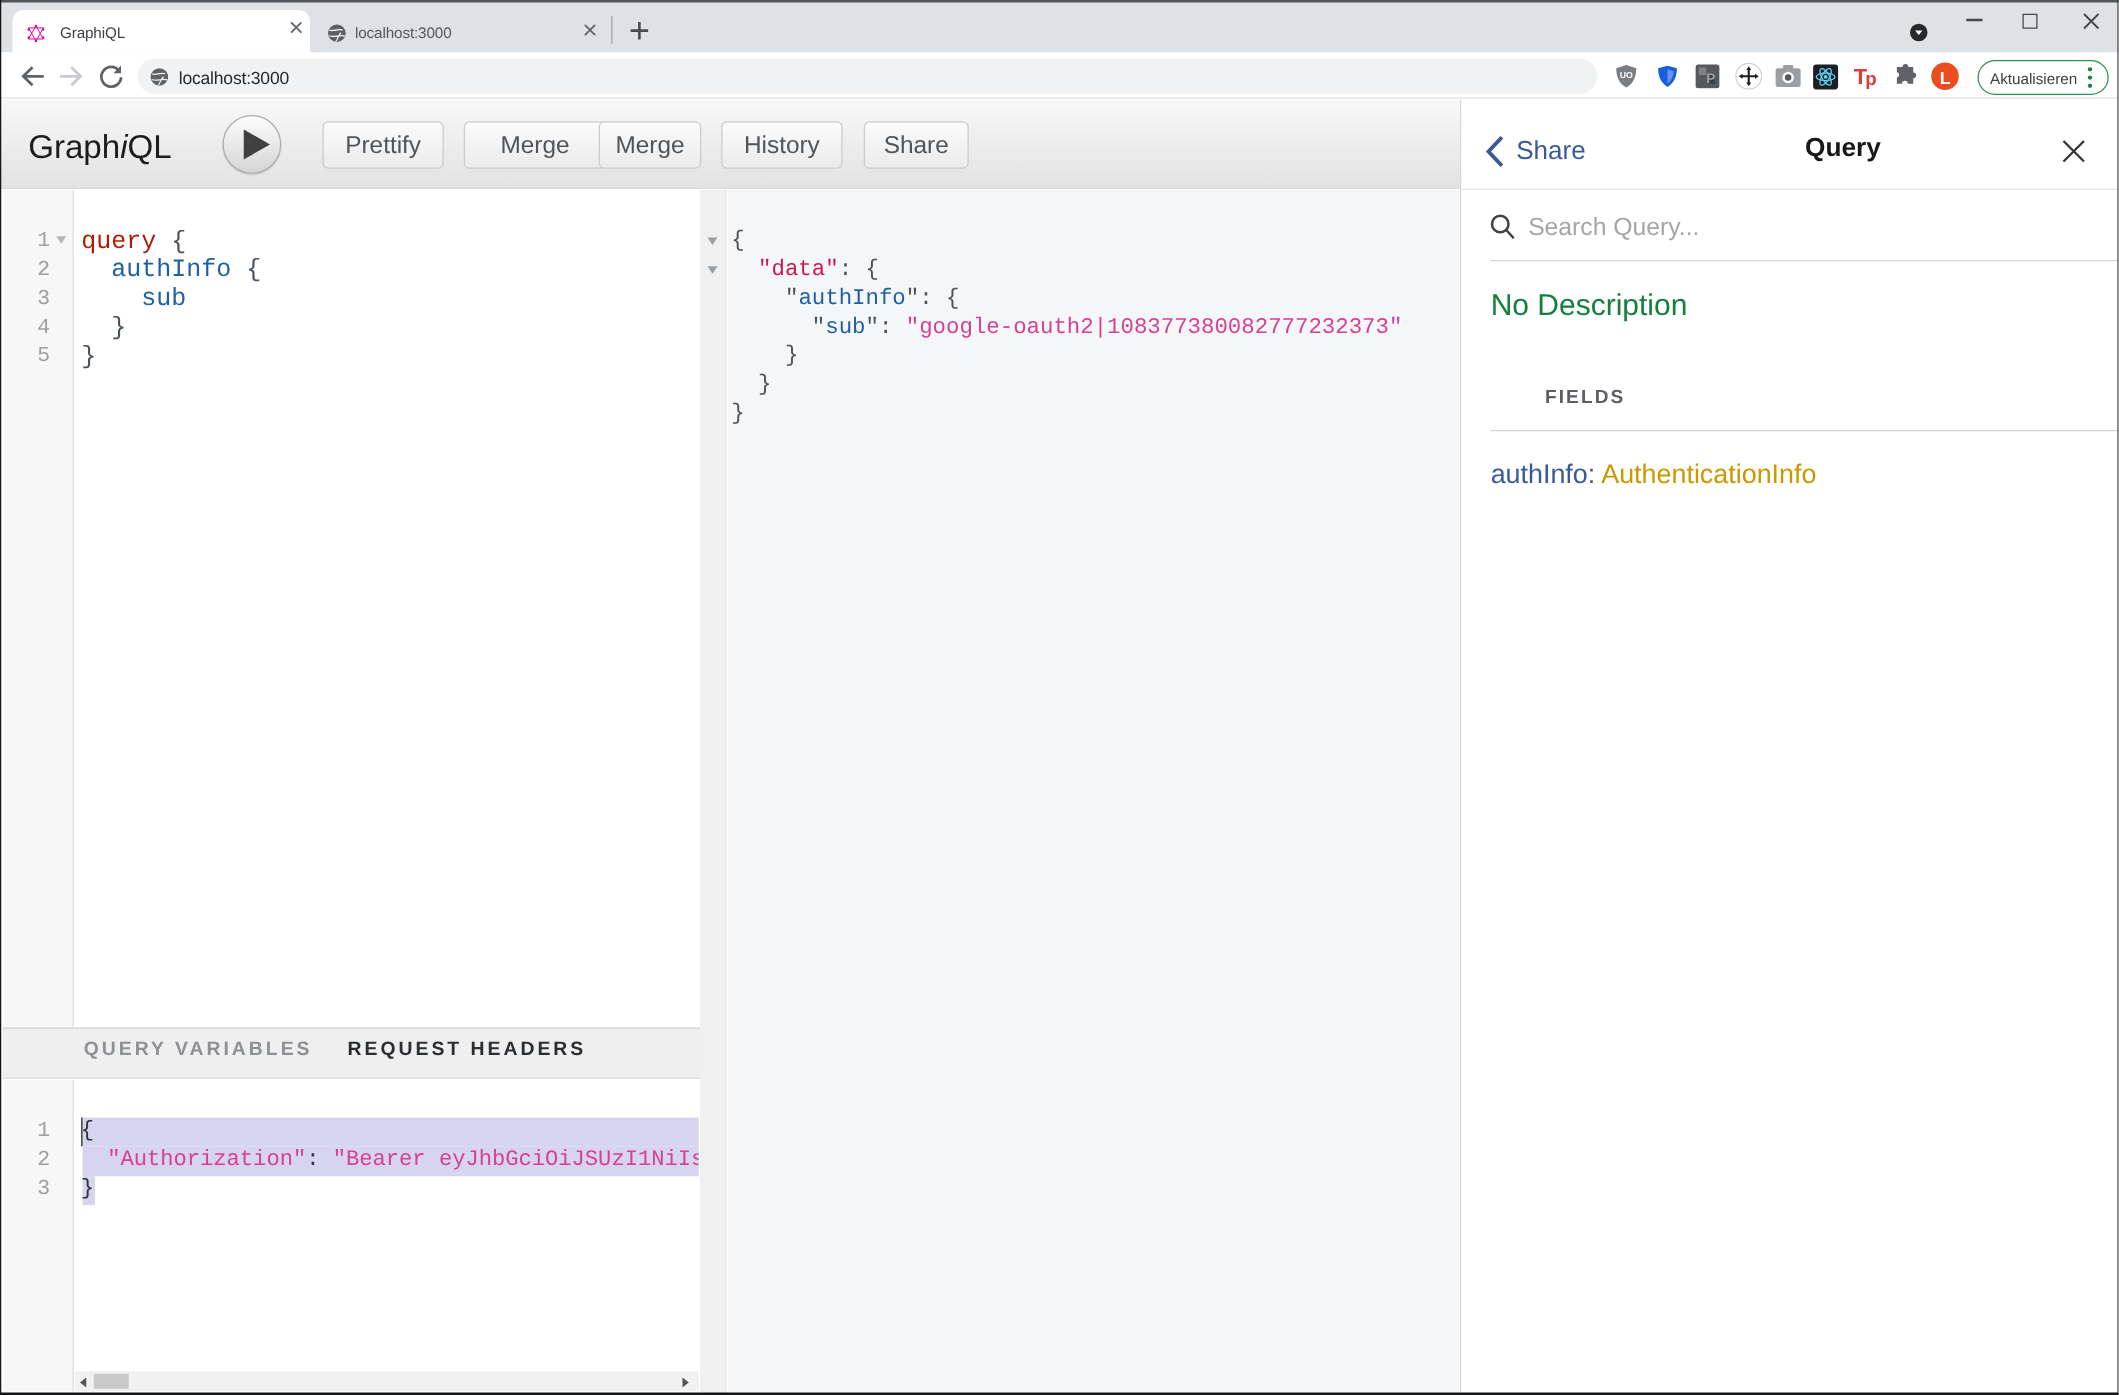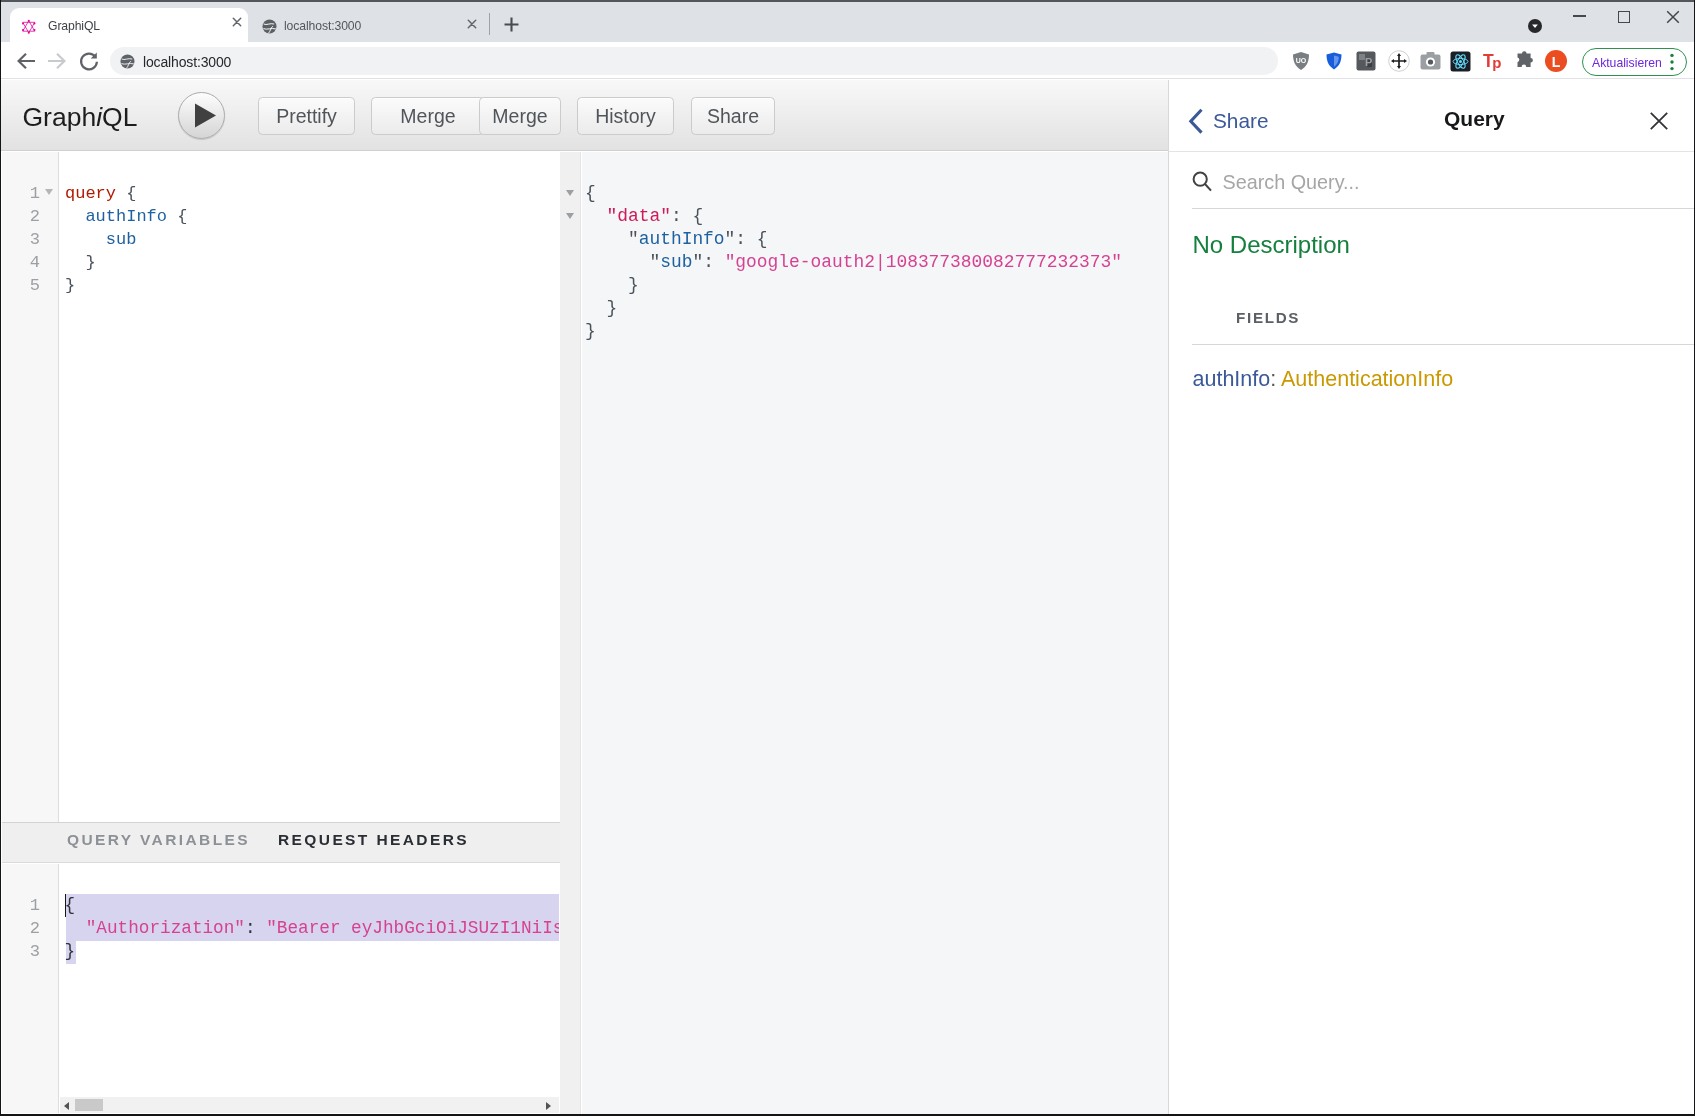--- a/index.html
+++ b/index.html
@@ -6,21 +6,21 @@
   html,body { width:1695px; height:1116px; overflow:hidden; }
   body { font-family:"Liberation Sans", sans-serif; }
   #w { position:relative; width:1695px; height:1116px; background:#fff; overflow:hidden; }
   .abs { position:absolute; }
   svg { display:block; }
   .tbtn { top:96.5px; height:38.5px; border-radius:4.5px; border:1px solid #cbcbcb;
           background:linear-gradient(#fbfbfb,#ebebeb); color:#50555a; font-size:19.5px;
           text-align:center; line-height:36.5px; box-shadow:0 1px 0 rgba(255,255,255,0.7) inset; }
   .lnum { position:absolute; left:2px; width:38px; text-align:right; color:#9c9fa3;
           font-family:"Liberation Mono", monospace; font-size:17.1px; line-height:23px; }
-  .cline { position:absolute; font-family:"Liberation Mono", monospace; font-size:17px;
+  .cline { position:absolute; font-family:"Liberation Mono", monospace; font-size:20px;
            line-height:23px; white-space:pre; }
   .kw { color:#B11A04; } .prop { color:#1F61A0; } .pun { color:#4a525a; }
   .rdef { color:#CE1A56; } .str { color:#D64292; } .hstr { color:#D6428F; } .hpun { color:#2e343a; }
   .rline { font-size:17.9px !important; }
   .hline { font-size:17.7px !important; }
   .fold { position:absolute; width:0; height:0; border-left:4.5px solid transparent;
           border-right:4.5px solid transparent; }
 </style>
 </head>
 <body>
@@ -137,21 +137,21 @@
   <div class="abs" style="left:1483px;top:51px;width:22px;height:22px;font-size:17.5px;font-weight:bold;letter-spacing:-1.5px;color:#e13c38;">T<span style="font-size:15px;position:relative;top:1px;">p</span></div>
 
   <svg class="abs" style="left:1514px;top:51px;" width="21" height="21" viewBox="0 0 21 21">
     <path d="M8,2.5 a2.3,2.3 0 0 1 4.6,0 h4 v4.4 a2.3,2.3 0 0 1 0,4.6 v4.4 h-4.4 a2.3,2.3 0 0 0 -4.6,0 H3.5 v-4.9 a2.3,2.3 0 0 0 0,-4.5 V2.5 Z" fill="#5f6368"></path>
   </svg>
 
   <div class="abs" style="left:1545px;top:50px;width:22px;height:22px;border-radius:50%;background:#eb4d21;"></div>
   <div class="abs" style="left:1545px;top:53.5px;width:22px;text-align:center;font-size:14px;font-weight:bold;color:#fff;">L</div>
 
   <div class="abs" style="left:1582px;top:48px;width:105px;height:28px;border-radius:14.5px;border:1.5px solid #2e9150;background:#fff;"></div>
-  <div class="abs" style="left:1592px;top:55.5px;font-size:12.2px;color:#6d28d9;">Aktualisieren</div>
+  <div class="abs" style="left:1592px;top:55.5px;font-size:12.2px;color:#404040;">Aktualisieren</div>
   <svg class="abs" style="left:1668px;top:52px;" width="8" height="20" viewBox="0 0 8 20">
     <circle cx="4" cy="3.4" r="1.7" fill="#1a8038"></circle>
       <circle cx="4" cy="10" r="1.7" fill="#1a8038"></circle>
       <circle cx="4" cy="16.6" r="1.7" fill="#1a8038"></circle>
   </svg>
 
   <div class="abs" style="left:0;top:80px;width:1169px;height:71px;background:linear-gradient(#f8f8f8,#e2e2e2);border-bottom:1px solid #d0d0d0;"></div>
   <div class="abs" style="left:22.5px;top:101.5px;font-size:26.5px;color:#1d1d1f;">Graph<i>i</i>QL</div>
   <div class="abs" style="left:178px;top:92px;width:47px;height:47px;border-radius:50%;background:linear-gradient(#fdfdfd,#d5d5d5);border:1px solid #ababab;box-shadow:0 1px 1px rgba(0,0,0,0.15);"></div>
   <svg class="abs" style="left:178px;top:92px;" width="47" height="47" viewBox="0 0 47 47">

